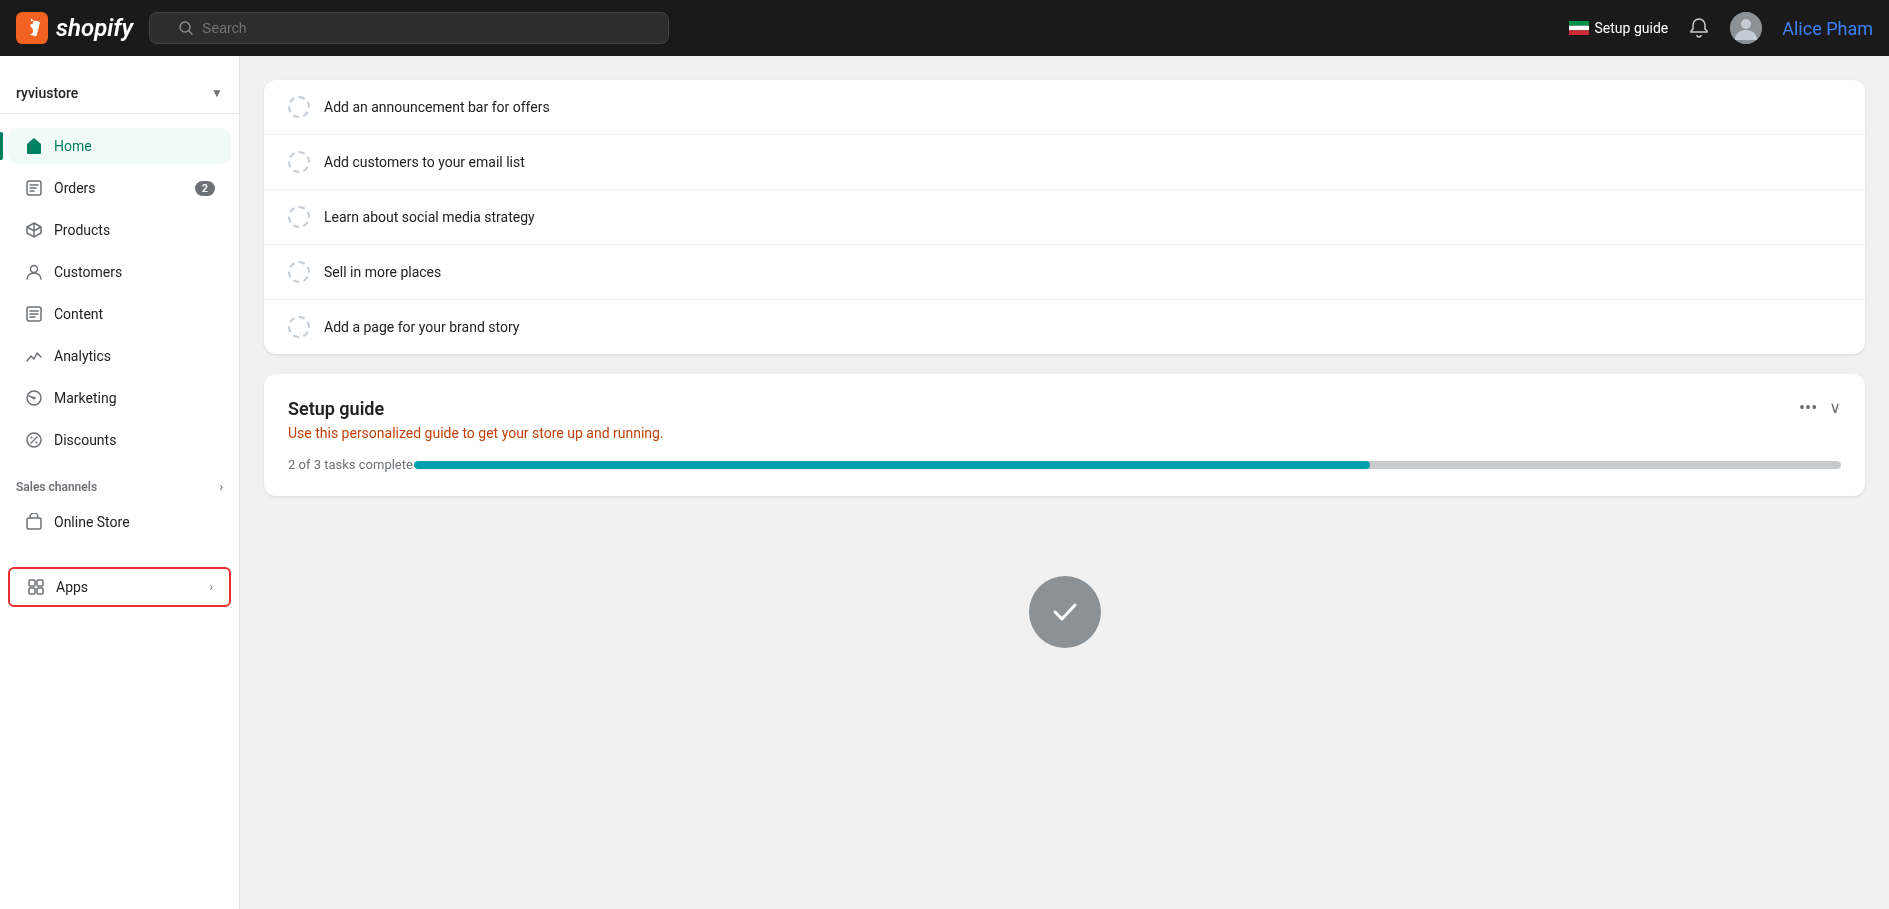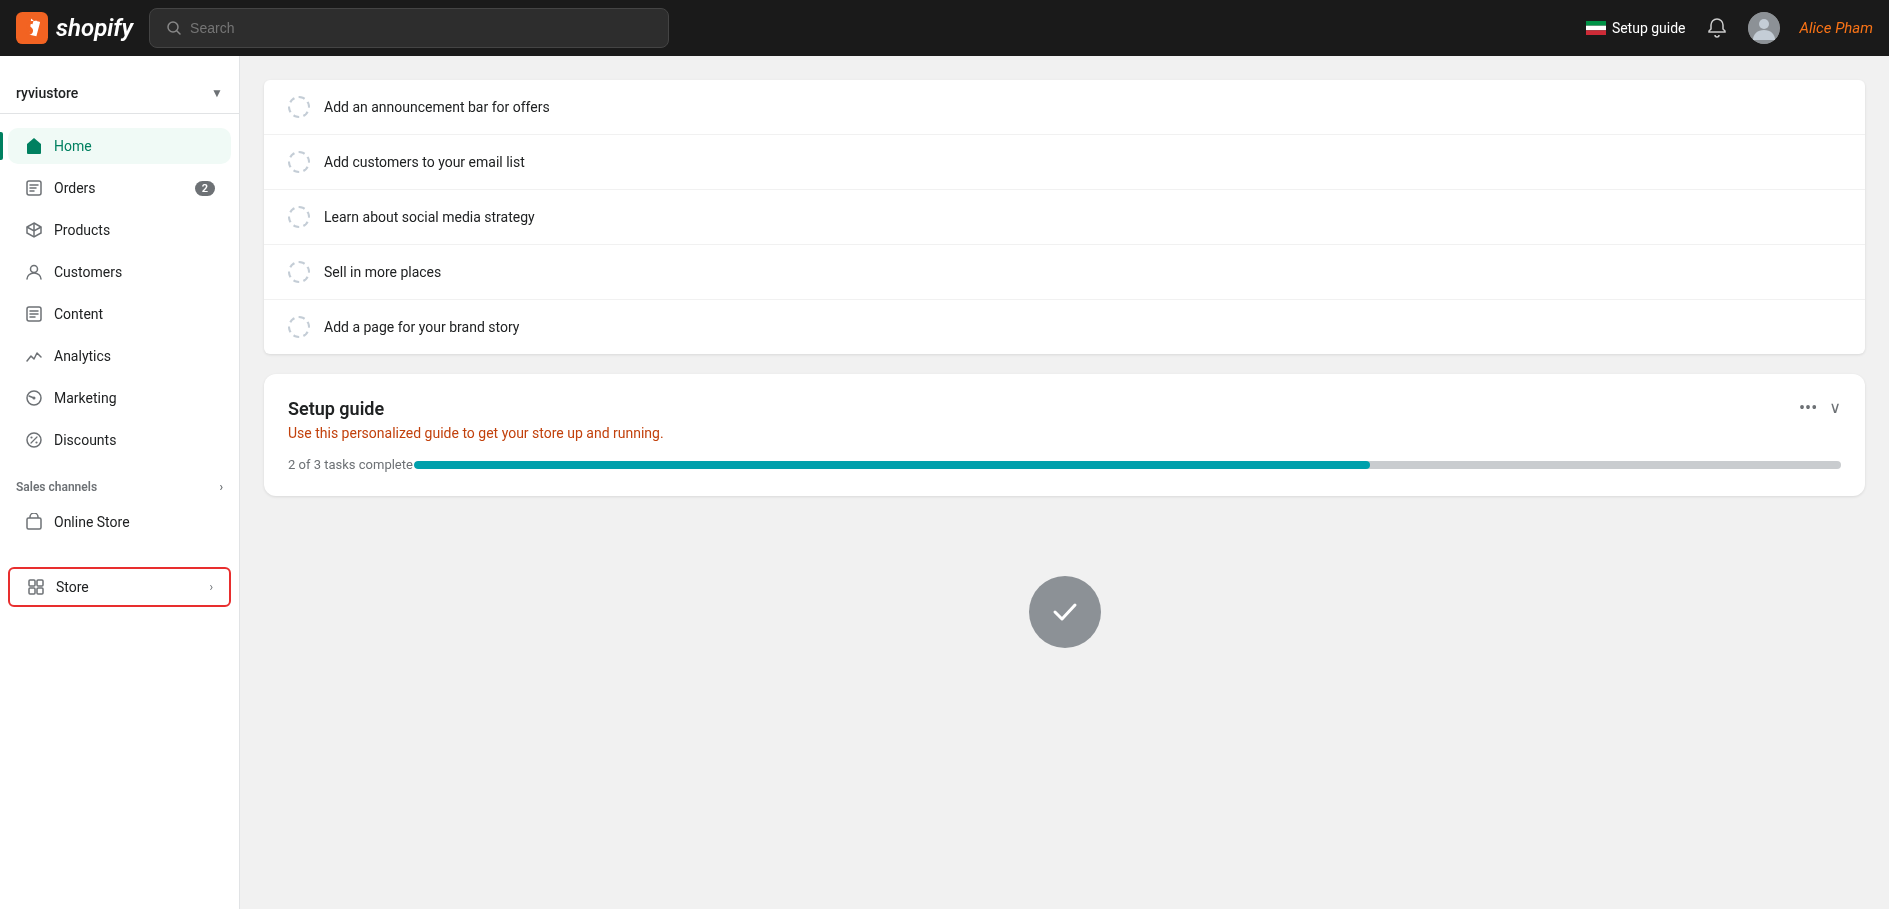--- a/index.html
+++ b/index.html
@@ -7,28 +7,28 @@
 
     
     .topnav {
       display: flex; align-items: center; background: #1a1a1a; padding: 0 16px; height: 56px; flex-shrink: 0; gap: 16px;
     }
     .logo { display: flex; align-items: center; gap: 8px; text-decoration: none; }
     .logo-icon { width: 32px; height: 32px; }
     .logo-text { color: #fff; font-size: 24px; font-weight: 600; font-style: italic; }
     .search-bar {
       flex: 1; max-width: 520px; background: #2d2d2d; border: 1px solid #444; border-radius: 8px;
-      display: flex; align-items: center; padding: 0 16px; height: 40px; gap: 8px;
+      display: flex; align-items: center; padding: 0 28px; height: 32px; gap: 8px;
     }
     .search-bar input { background: transparent; border: none; outline: none; color: #ccc; font-size: 14px; flex: 1; }
     .nav-right { margin-left: auto; display: flex; align-items: center; gap: 20px; }
     .setup-guide-btn { display: flex; align-items: center; gap: 6px; color: #fff; font-size: 14px; cursor: pointer; }
     .bell-icon { color: #ccc; font-size: 20px; cursor: pointer; }
     .avatar { width: 32px; height: 32px; border-radius: 50%; background: #888; overflow: hidden; display: flex; align-items: center; justify-content: center; }
-    .user-name { color: #f97316; font-size: 15px; font-style: italic; }
+    .user-name { color: #3b82f6; font-size: 18px; }
 
     
     .layout { display: flex; flex: 1; overflow: hidden; }
 
     
     .sidebar {
       width: 240px; background: #fff; border-right: 1px solid #e1e3e5; display: flex; flex-direction: column;
       overflow-y: auto; flex-shrink: 0;
     }
     .store-selector {
@@ -62,21 +62,21 @@
     .nav-item.apps-item {
       border: 2px solid #e82e2e; border-radius: 6px; margin: 1px 8px;
     }
     .sidebar-bottom { margin-top: auto; padding: 8px 0 16px; border-top: 1px solid #e1e3e5; }
 
     
     .main { flex: 1; overflow-y: auto; padding: 24px; background: #f1f1f1; }
 
     
     .card {
-      background: #fff; border-radius: 6px; box-shadow: 0 1px 3px rgba(0,0,0,0.1);
+      background: #fff; border-radius: 12px; box-shadow: 0 1px 3px rgba(0,0,0,0.1);
       margin-bottom: 20px; overflow: hidden;
     }
 
     
     .checklist-item {
       display: flex; align-items: center; gap: 14px; padding: 16px 24px;
       border-bottom: 1px solid #f1f1f1; cursor: pointer;
     }
     .checklist-item:last-child { border-bottom: none; }
     .circle-check {
@@ -268,21 +268,21 @@
     </div>
     <div class="nav-item apps-item">
       <span class="nav-icon">
         <svg width="18" height="18" viewBox="0 0 18 18" fill="none">
           <rect x="2" y="2" width="6" height="6" rx="1" stroke="#6d7175" stroke-width="1.5"></rect>
           <rect x="10" y="2" width="6" height="6" rx="1" stroke="#6d7175" stroke-width="1.5"></rect>
           <rect x="2" y="10" width="6" height="6" rx="1" stroke="#6d7175" stroke-width="1.5"></rect>
           <rect x="10" y="10" width="6" height="6" rx="1" stroke="#6d7175" stroke-width="1.5"></rect>
         </svg>
       </span>
-      <span>Store</span>
+      <span>Apps</span>
       <span class="nav-chevron">›</span>
     </div>
 
   </aside>
 
   <main class="main">
 
     <div class="card">
       <div id="checklist-container">
           <div class="checklist-item">

